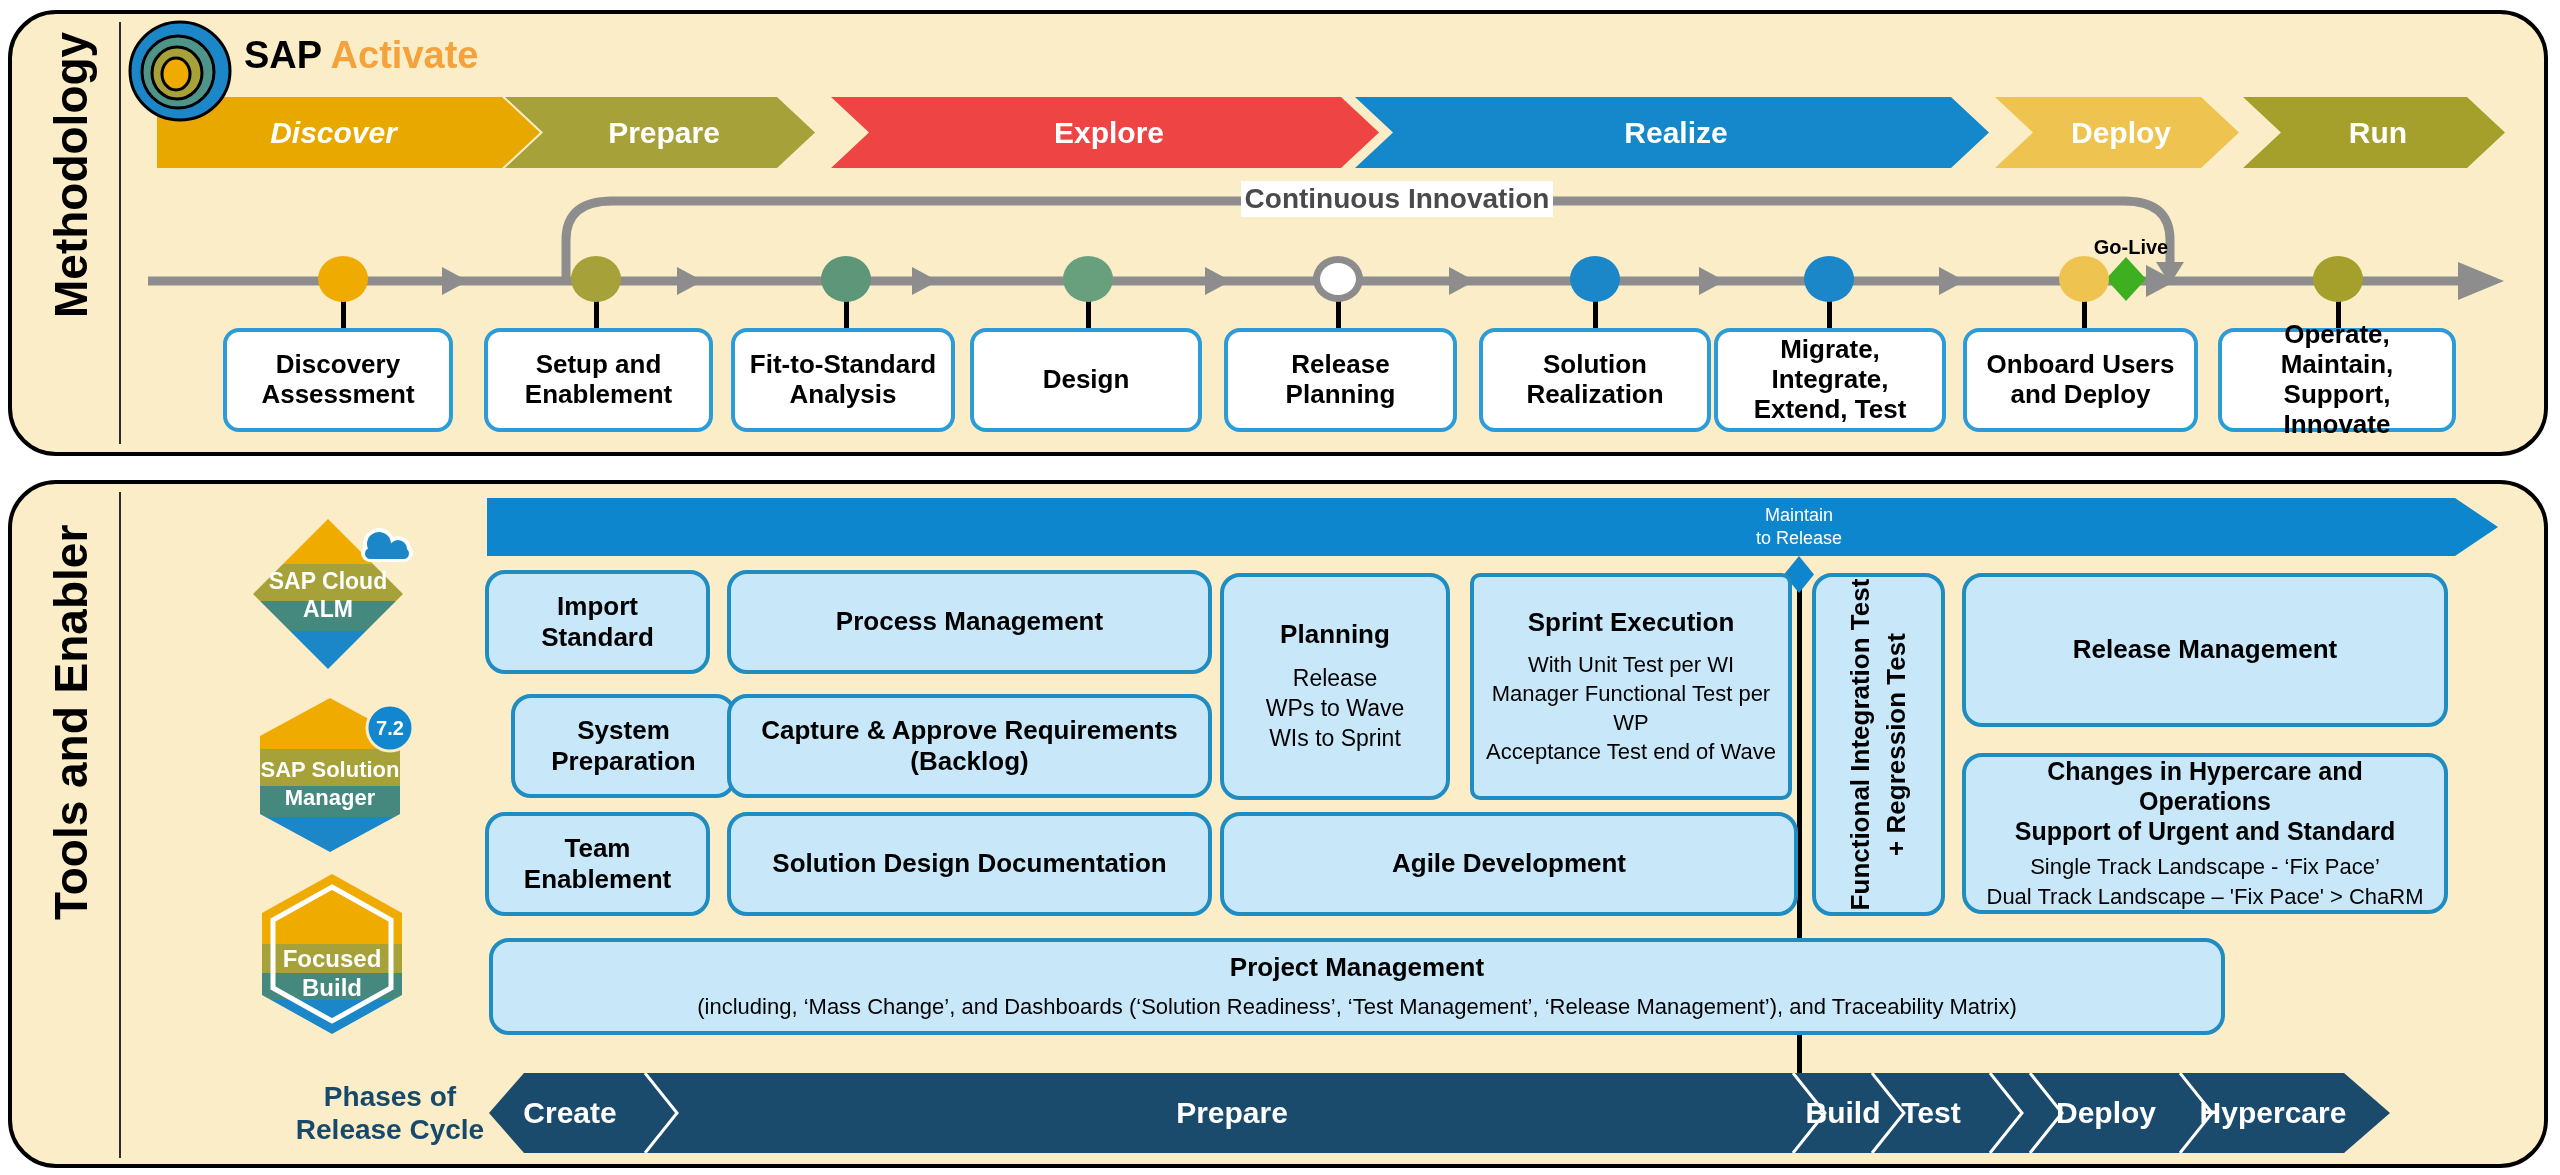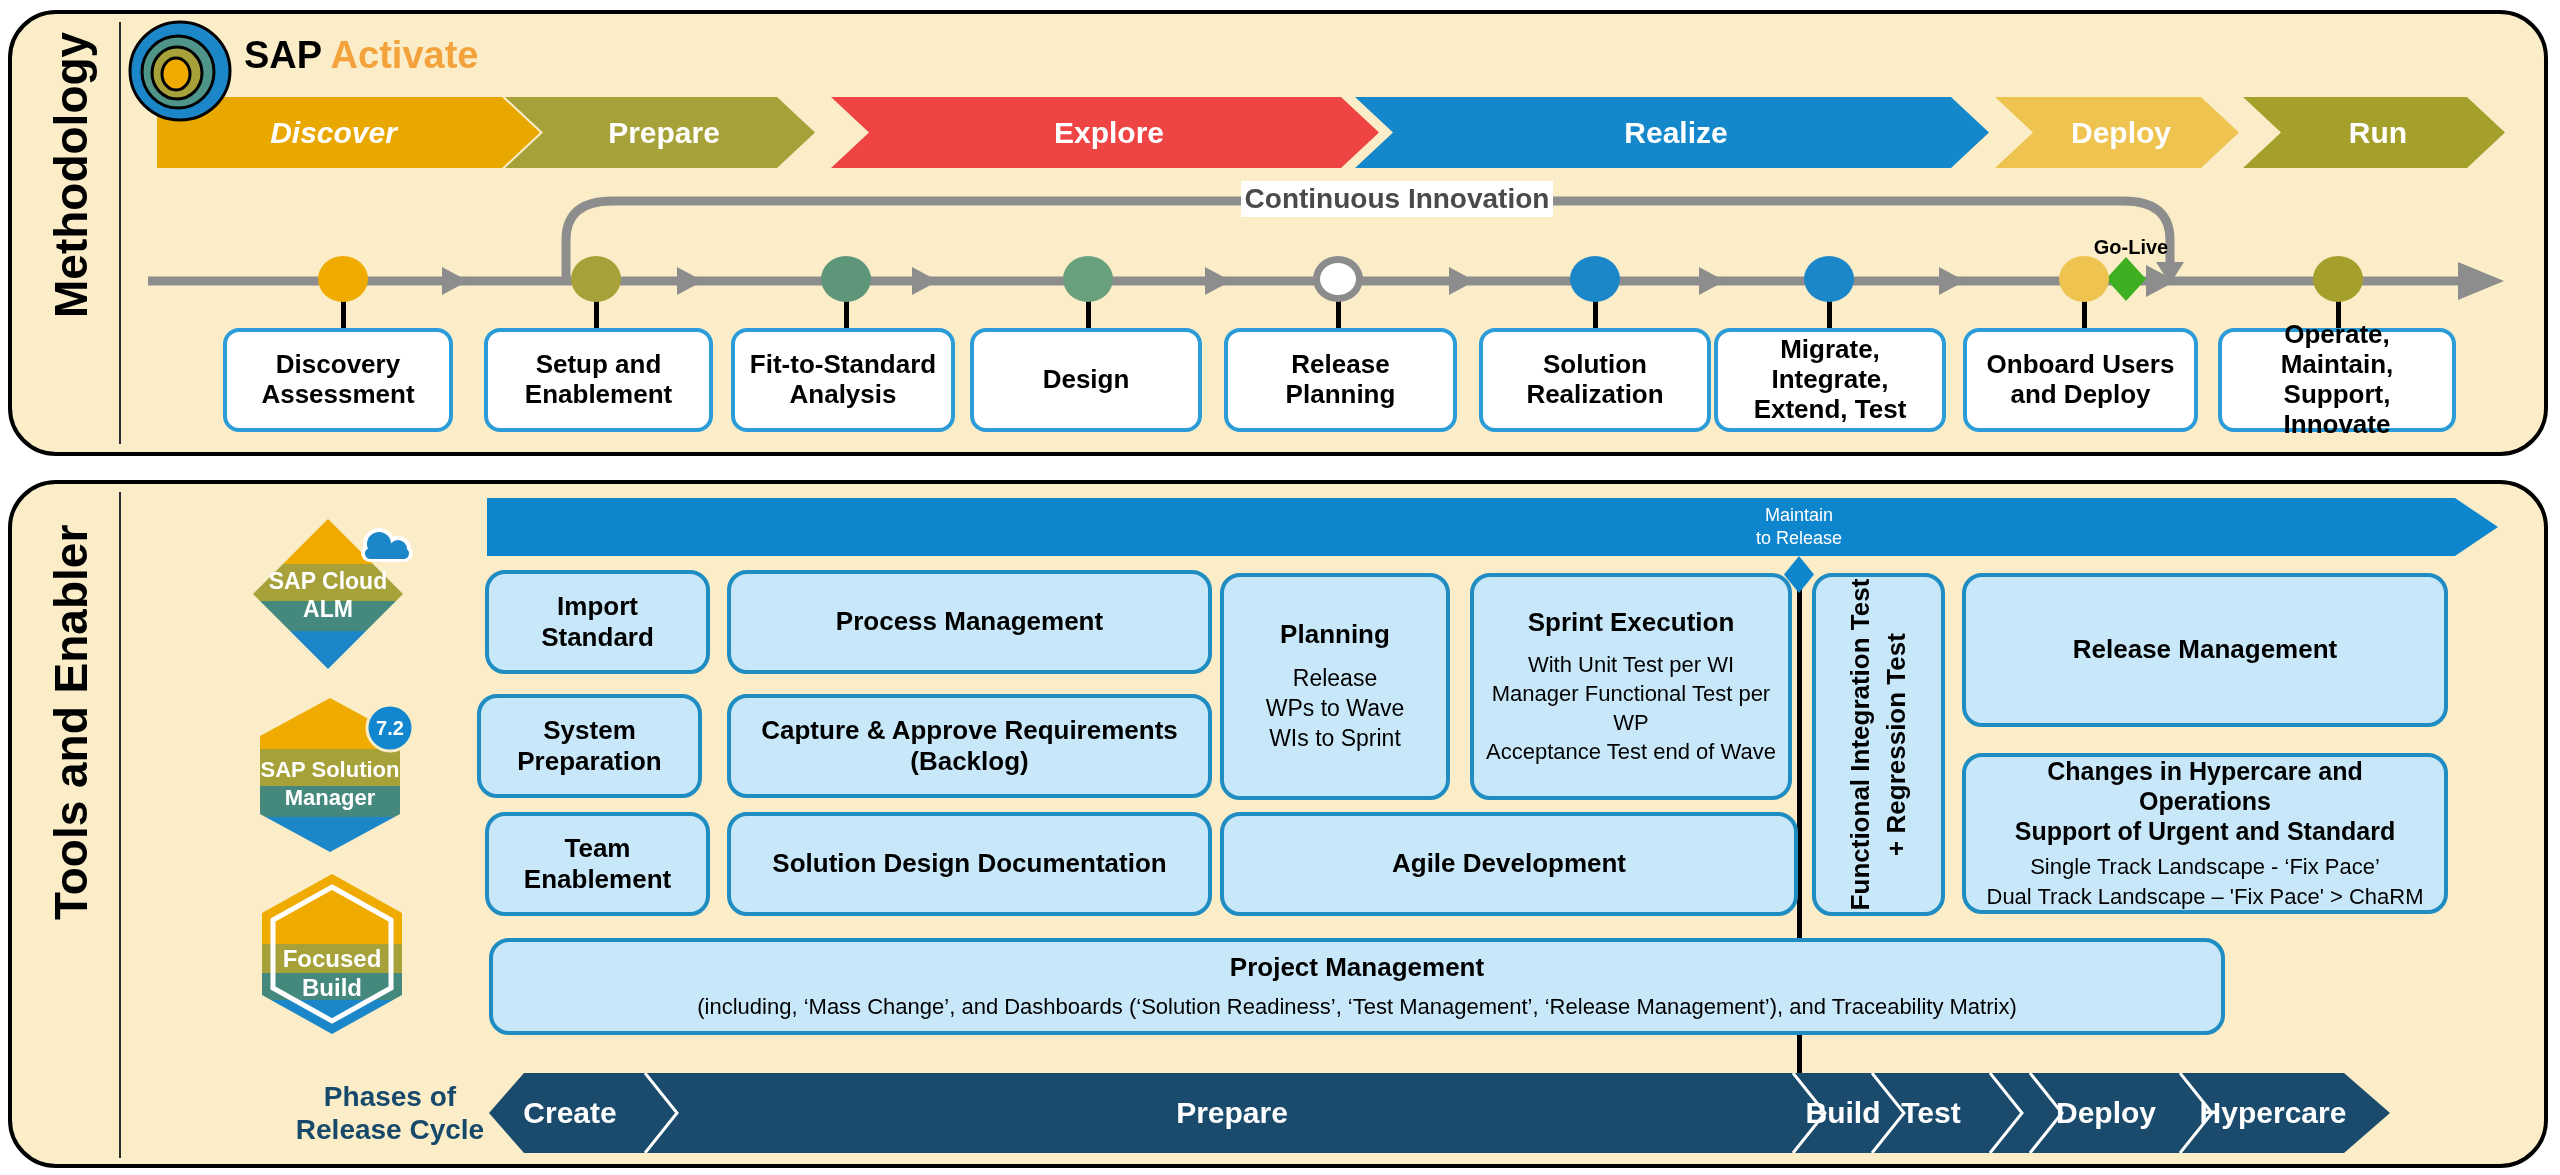--- a/index.html
+++ b/index.html
@@ -196,21 +196,21 @@
 <div class="handover">
   <div>Maintain</div>
   <div>to Release</div>
 </div>
 <div class="hdiamond"></div>
 <div class="blackline"></div>
 
 <div class="bbox" style="left:485px;top:570px;width:225px;height:104px;">
     <div class="t">Import Standard</div>
   </div>
-<div class="bbox" style="left:477px;top:694px;width:225px;height:104px;">
+<div class="bbox" style="left:511px;top:694px;width:225px;height:104px;">
     <div class="t">System Preparation</div>
   </div>
 <div class="bbox" style="left:485px;top:812px;width:225px;height:104px;">
     <div class="t">Team Enablement</div>
   </div>
 
 <div class="bbox" style="left:727px;top:570px;width:485px;height:104px;">
     <div class="t">Process Management</div>
   </div>
 <div class="bbox" style="left:727px;top:694px;width:485px;height:104px;">
@@ -221,21 +221,21 @@
   </div>
 
 <div class="bbox" style="left:1220px;top:573px;width:230px;height:227px;">
   <div class="t">Planning</div>
   <div class="s">
     <div>Release</div>
     <div>WPs to Wave</div>
     <div>WIs to Sprint</div>
   </div>
 </div>
-<div class="bbox" style="left:1470px;top:573px;width:322px;height:227px;">
+<div class="bbox" style="left:1470px;top:573px;width:322px;height:227px;border-radius:10px;">
   <div class="t">Sprint Execution</div>
   <div class="s" style="font-size:22px;">
     <div>With Unit Test per WI</div>
     <div>Manager Functional Test  per WP</div>
     <div>Acceptance Test end of Wave</div>
   </div>
 </div>
 <div class="bbox" style="left:1220px;top:812px;width:578px;height:104px;">
     <div class="t">Agile Development</div>
   </div>

